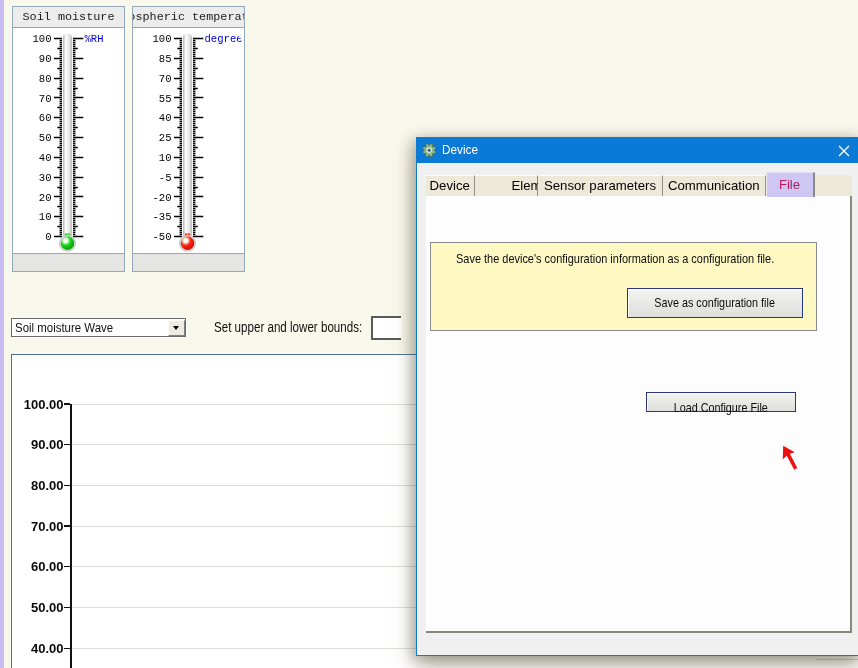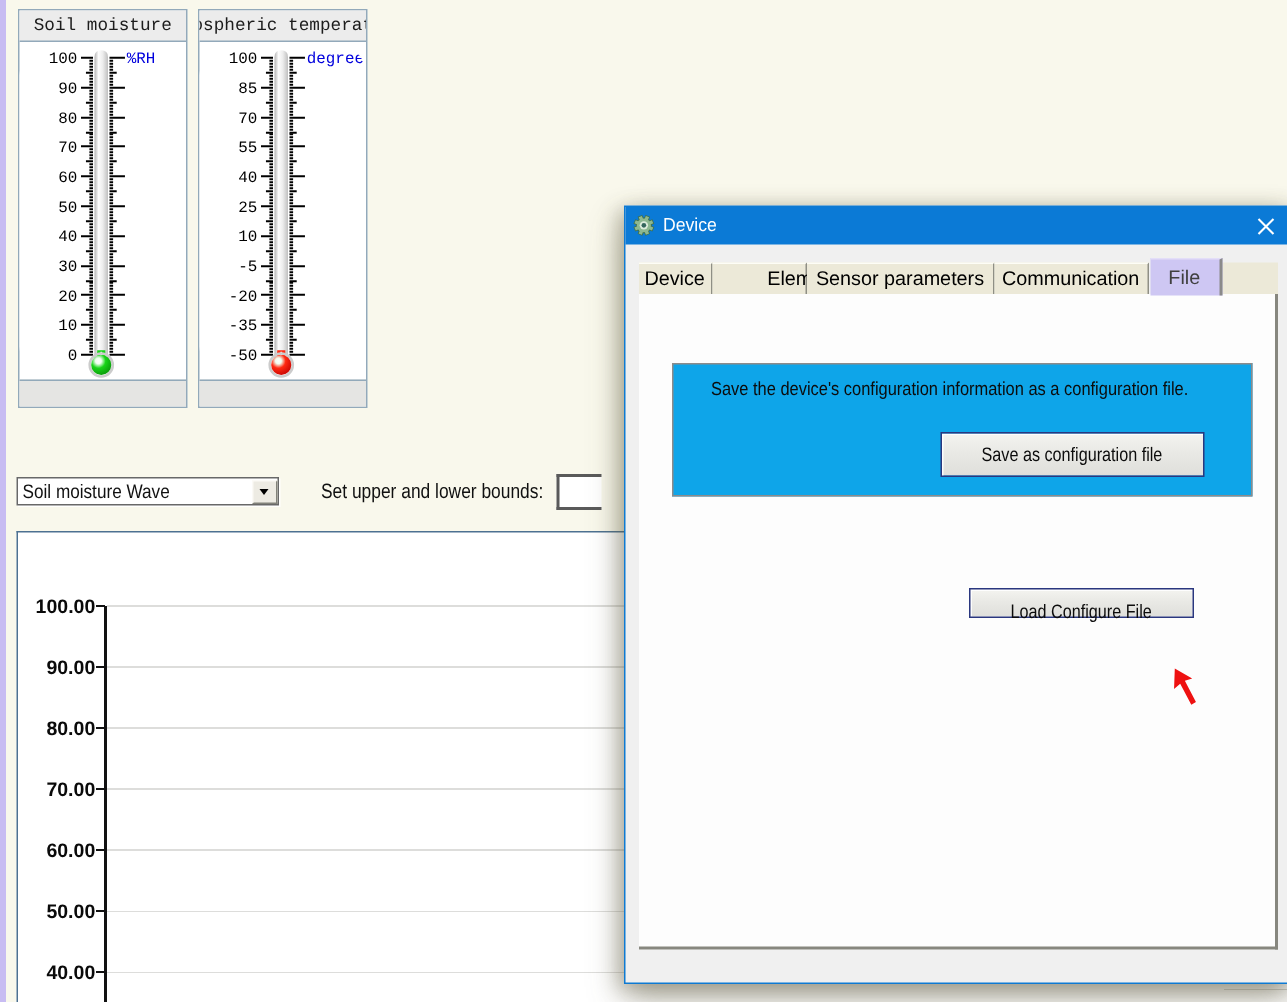--- a/index.html
+++ b/index.html
@@ -21,23 +21,23 @@
 .chart { position:absolute; left:11px; top:354px; width:847px; height:314px; background:#fff; border:1.5px solid #4d7191; border-right:none; border-bottom:none; }
 
 .dialog { position:absolute; left:374px; top:137px; width:444px; height:519px; background:#f0f0f0; border:1px solid #0e7ad2; box-shadow:0 10px 22px rgba(95,90,65,0.42), -5px 3px 12px rgba(95,90,65,0.28), 5px 3px 14px rgba(95,90,65,0.20);margin-left:42px; }
 .titlebar { position:absolute; left:0; top:0; right:0; height:24.5px; background:#0b7ad6; }
 .titlebar .gear { position:absolute; left:4.5px; top:5px; }
 .titlebar .ttext { position:absolute; left:24.5px; top:0; line-height:24.5px; color:#fff; font-size:12.5px; transform:scaleX(0.94); transform-origin:0 50%; }
 .closex { position:absolute; right:9.5px; top:6.5px; width:12px; height:12px; }
 .tabstrip { position:absolute; left:9px; top:36.5px; height:21.5px; }
 .tab { float:left; height:21.5px; background:#ece9d8; border-top:1px solid #fdfdf6; border-right:1px solid #8f8f85; font-size:13.2px; color:#000; text-align:center; line-height:20px; }
 .tabfill { position:absolute; left:396.5px; top:36.5px; width:38.5px; height:21.5px; background:#ece9d8; }
-.tabsel { position:absolute; left:349.5px; top:34px; width:48px; height:25px; background:#cec7f3; border-right:2px solid #8a8a8a; border-top:1px solid #e3def8; font-size:13.2px; color:#404040; text-align:center; line-height:24px; z-index:3; }
+.tabsel { position:absolute; left:349.5px; top:34px; width:48px; height:25px; background:#cec7f3; border-right:2px solid #8a8a8a; border-top:1px solid #e3def8; font-size:13.2px; color:#be185d; text-align:center; line-height:24px; z-index:3; }
 .tabpage { position:absolute; left:9px; top:58px; width:426px; height:437px; background:#fdfdfd; border-right:2px solid #87877f; border-bottom:2px solid #87877f; }
-.grp { position:absolute; left:22px; width:387px; border:1px solid #8b8b8b; background:#0ea5e9; }
+.grp { position:absolute; left:4px; width:387px; border:1px solid #8b8b8b; background:#fef9c3; }
 .grp1 { top:46px; height:88.5px; }
 .grp2 { top:158.5px; height:88px; }
 .gtext { position:absolute; left:24.5px; font-size:12.6px; color:#0c0c0c; transform:scaleX(0.87); transform-origin:0 0; white-space:nowrap; }
 .btn { position:absolute; border:1px solid #2a377f; box-shadow:inset 1px 1px 0 rgba(255,255,255,0.9); background:linear-gradient(#f4f4f0, #e9e9e5 45%, #dfdfdb); font-size:13px; color:#0c0c0c; text-align:center; font-family:"Liberation Sans", sans-serif; }
 .btn span { display:inline-block; transform:scaleX(0.83); transform-origin:center; white-space:nowrap; }
 .btn1 { left:201px; top:92px; width:176px; height:29.5px; line-height:28px; }
 .btn2 { left:220px; top:196px; width:150px; height:20px; line-height:29px; }
 .redarrow { position:absolute; left:352px; top:247px; }
 </style></head>
 <body>

